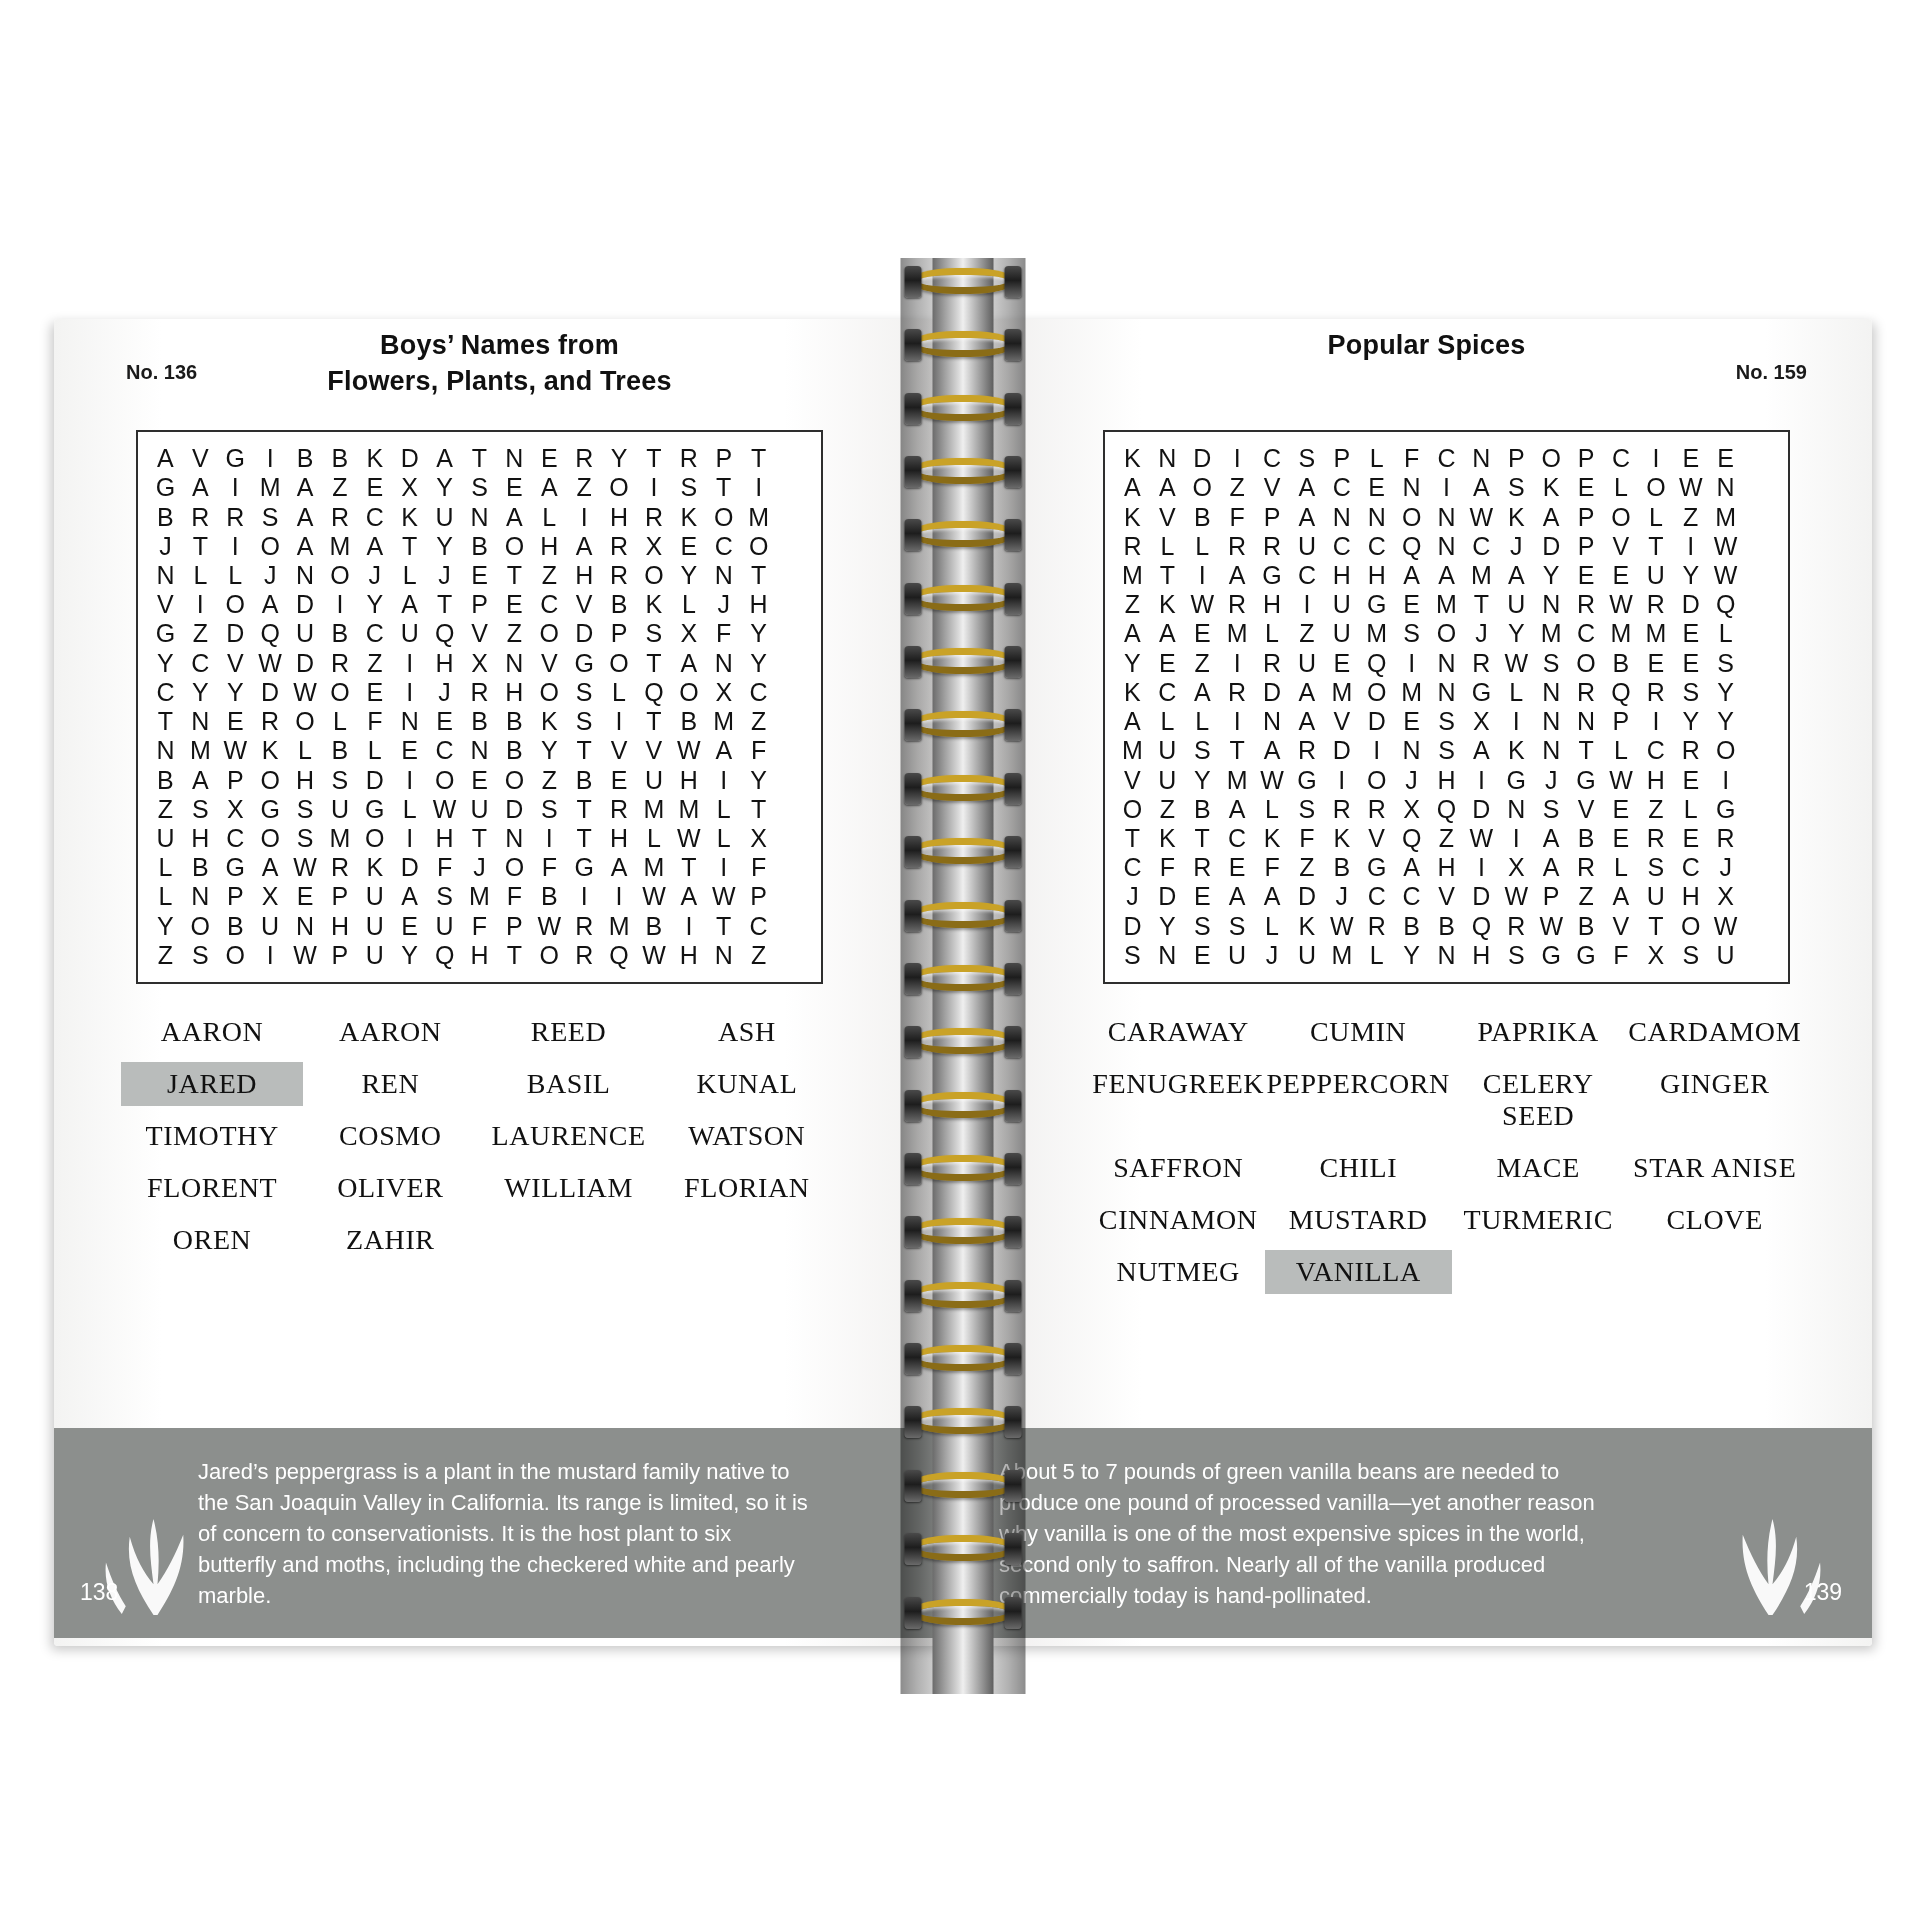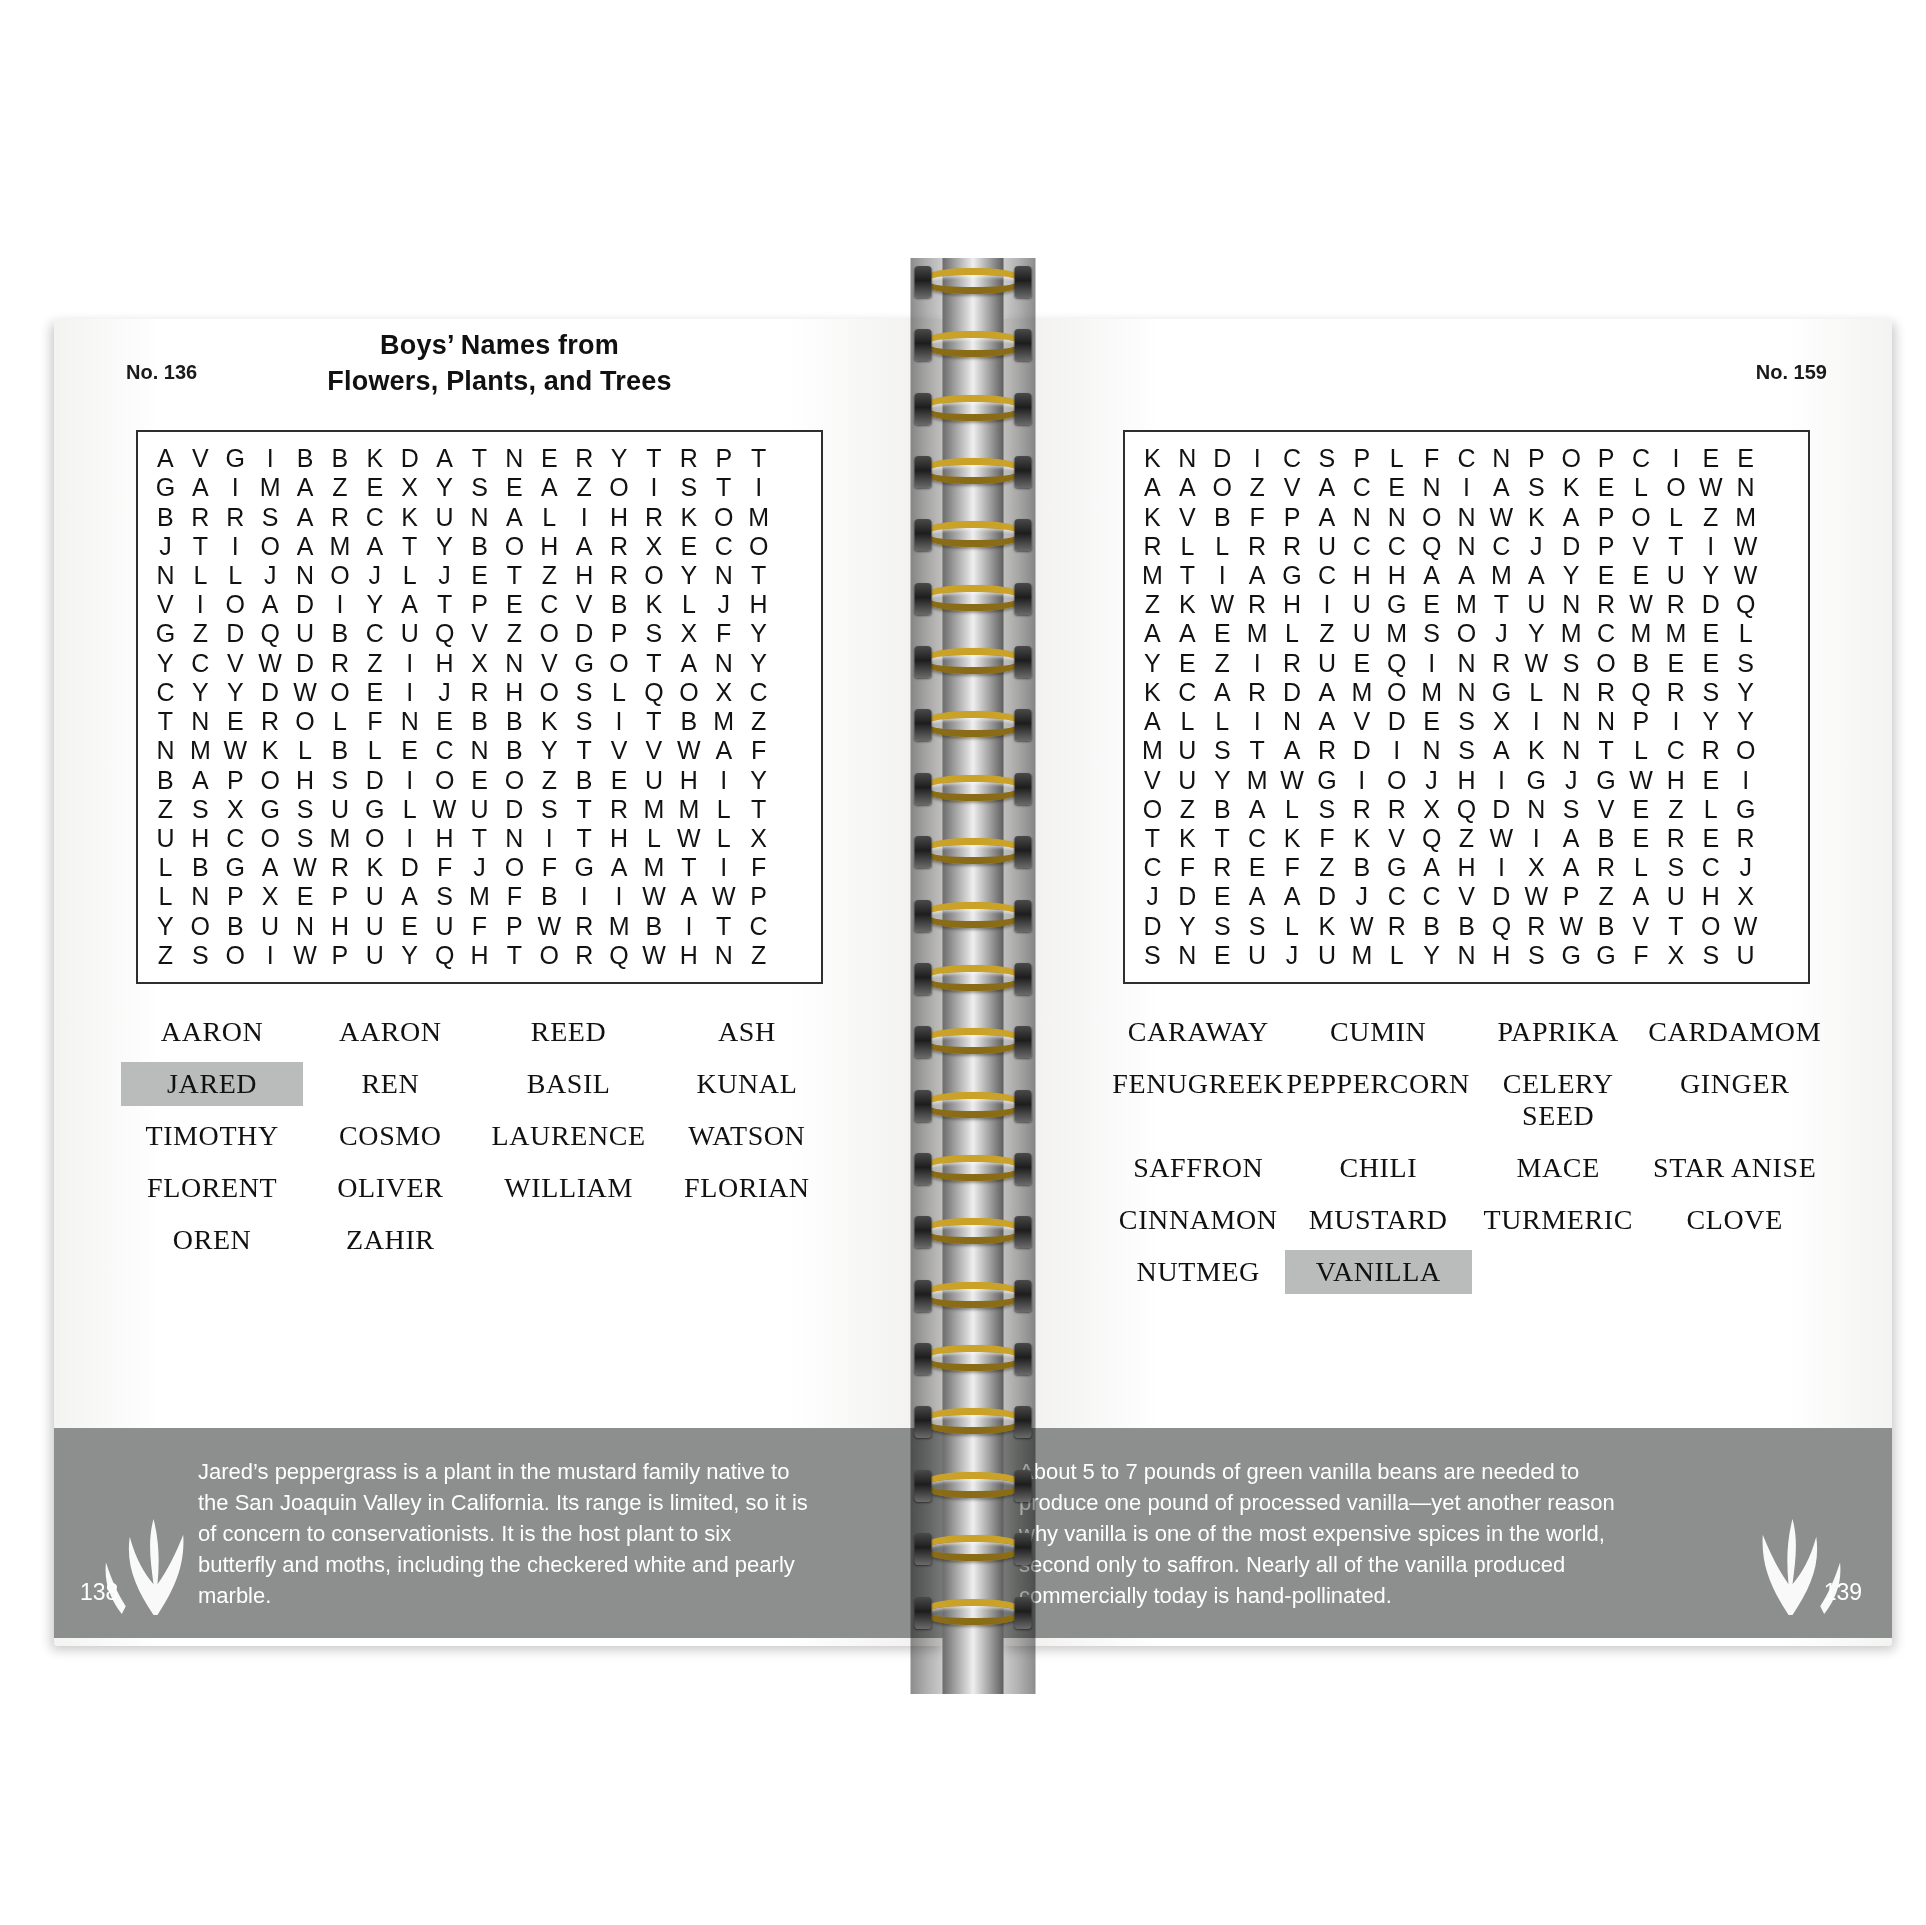--- a/index.html
+++ b/index.html
@@ -19,21 +19,20 @@
     background: #ffffff;
   }
 
   
   .book {
     position: absolute;
     left: 54px;
     top: 319px;
     width: 1818px;
     height: 1327px;
-    padding-left: 20px;
   }
 
   .page {
     position: absolute;
     top: 0;
     width: 891px;
     height: 1327px;
     background: #fdfdfd;
     box-sizing: border-box;
     overflow: hidden;
@@ -640,20 +639,23 @@
           <path d="M26 104 C14 88 8 72 10 52 C16 70 22 84 30 96 Z" fill="#ffffff"></path>
         </svg>
         <div class="fact-text fact-left">Jared’s peppergrass is a plant in the mustard family native to the San Joaquin Valley in California. Its range is limited, so it is of concern to conservationists. It is the host plant to six butterfly and moths, including the checkered white and pearly marble.</div>
         <div class="page-num pn-left">138</div>
       </div>
     </div>
 
     <div class="page page-right">
 
       <div class="page-head">
+        <div class="puzzle-title">
+          <span>Popular Spices</span>
+        </div>
         <div class="puzzle-no no-right">No. 159</div>
       </div>
 
       <div class="grid-box grid-right">
         <div class="grid" id="grid-right" style="grid-template-columns: repeat(19, 1fr); grid-template-rows: repeat(18, 1fr);">
             <div class="cell">K</div>
             <div class="cell">N</div>
             <div class="cell">D</div>
             <div class="cell">I</div>
             <div class="cell">C</div>

